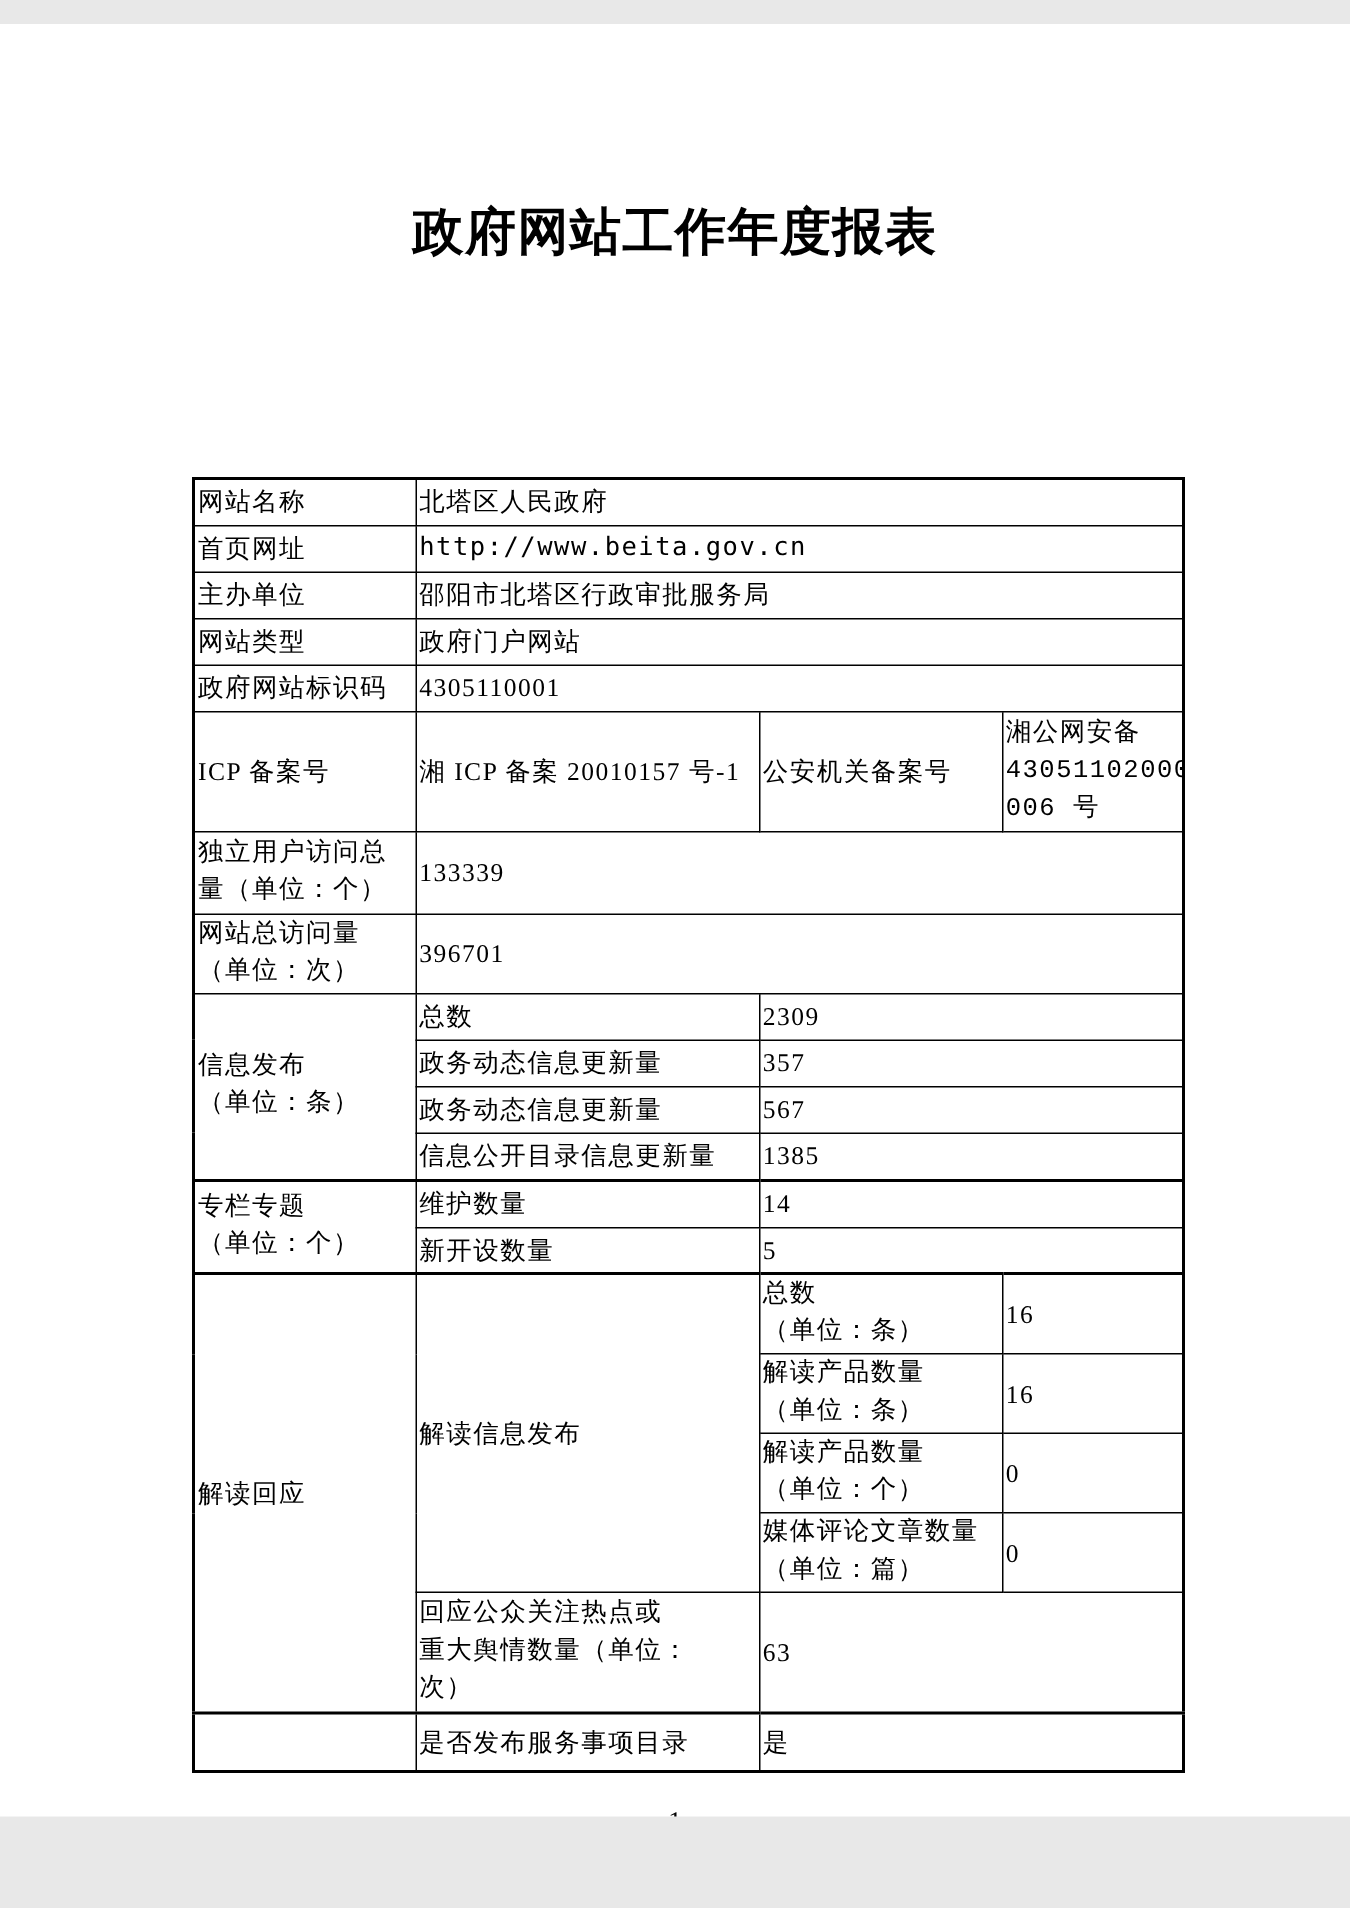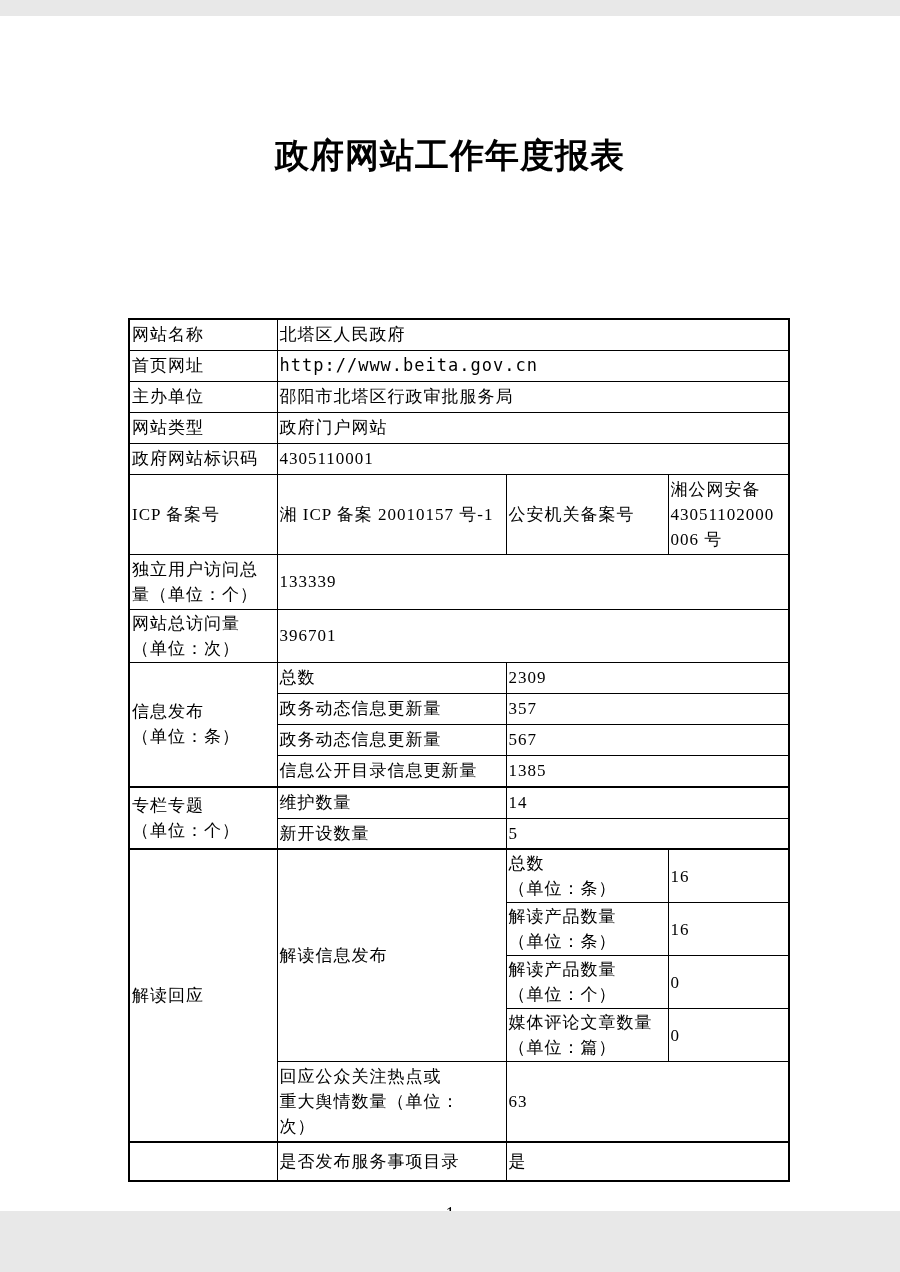--- a/index.html
+++ b/index.html
@@ -26,21 +26,21 @@
     position:absolute;top:302px;left:128px;width:660px;
     border-collapse:collapse;table-layout:fixed;
     border:2px solid #000;
   }
   table.report td{
     border:1px solid #000;vertical-align:middle;
     font-size:17px;line-height:25px;letter-spacing:1px;
     padding:1px 2px;overflow:hidden;
   }
   tr.sec td{border-top-width:2px;}
-  .ml{white-space:pre-line;}
+  .ml{white-space:pre-line;font-family:Liberation Mono, monospace;}
   .mono{
     font-family:"DejaVu Sans Mono","Liberation Mono",monospace;
     font-size:16px;letter-spacing:0;
   }
   .num{letter-spacing:0.5px;}
   .r31{height:31px}.r32{height:32px}.r80{height:80px}.r55{height:55px}
   .r53{height:53px}.r52{height:52px}.r39{height:39px}
   .page-number{
     position:absolute;top:1186px;left:0;width:100%;text-align:center;
     font-size:18px;line-height:24px;

